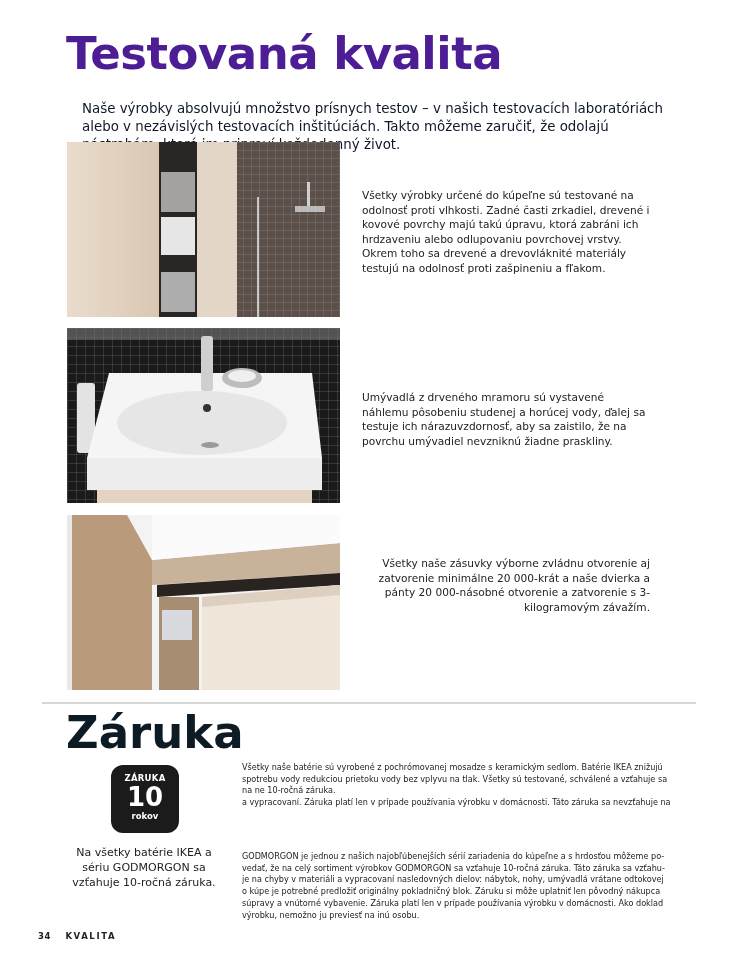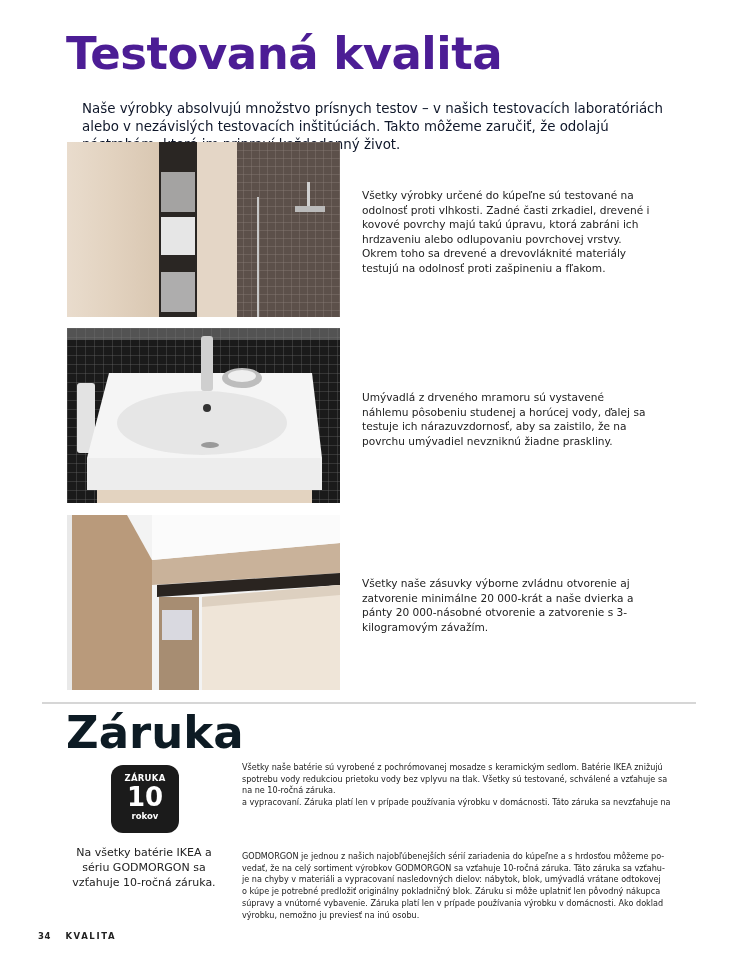--- a/index.html
+++ b/index.html
@@ -7,21 +7,21 @@
          font-family:"DejaVu Sans", sans-serif; color:#1a1a1a; }
   .abs { position:absolute; }
   .title { left:66px; top:26px; font-size:45px; font-weight:bold; color:#4c1d95;
            letter-spacing:-0.5px; line-height:56px; margin:0; }
   .intro { left:66px; top:84px; width:600px; font-size:13.4px; line-height:18px; color:#0f172a; margin:16px; }
   .photo { left:67px; width:273px; overflow:hidden; }
   .p1 { top:142px; height:175px; }
   .p2 { top:328px; height:175px; }
   .p3 { top:515px; height:175px; }
   .caption { left:362px; width:288px; font-size:10.6px; line-height:14.6px; color:#222; margin:0; }
-  .c1 { top:188px; } .c2 { top:390px; } .c3 { top:576px; }
+  .c1 { top:188px; } .c2 { top:390px; } .c3 { top:556px;text-align:right; }
   .divider { left:42px; top:702px; width:654px; height:2px; background:#d6d6d6; }
   .title2 { left:66px; top:704px; font-size:45px; font-weight:bold; color:#0d1b24; line-height:58px; margin:0; }
   .badge { left:111px; top:765px; width:68px; height:68px; background:#1b1b1b; border-radius:12px;
            color:#fff; text-align:center; }
   .badge .b-top { display:block; font-size:8.5px; font-weight:bold; margin-top:8px; letter-spacing:0.3px; }
   .badge .b-num { display:block; font-size:26px; font-weight:bold; line-height:26px; margin-top:1px; }
   .badge .b-bot { display:block; font-size:8.5px; font-weight:bold; margin-top:1px; }
   .badge-caption { left:68px; top:845px; width:152px; text-align:center; font-size:11px; line-height:15px; color:#222; margin:0; }
   .warranty { left:242px; width:462px; font-size:8.1px; line-height:11.7px; color:#222; margin:0; }
   .w1 { top:762px; } .w2 { top:851px; }
@@ -114,21 +114,21 @@
 <div class="abs warranty w1">
   <div>Všetky naše batérie sú vyrobené z pochrómovanej mosadze s keramickým sedlom. Batérie IKEA znižujú</div>
   <div>spotrebu vody redukciou prietoku vody bez vplyvu na tlak. Všetky sú testované, schválené a vzťahuje sa</div>
   <div>na ne 10-ročná záruka.</div>
   <div>a vypracovaní. Záruka platí len v prípade používania výrobku v domácnosti. Táto záruka sa nevzťahuje na</div>
 </div>
 
 <div class="abs warranty w2">
   <div>GODMORGON je jednou z našich najobľúbenejších sérií zariadenia do kúpeľne a s hrdosťou môžeme po-</div>
   <div>vedať, že na celý sortiment výrobkov GODMORGON sa vzťahuje 10-ročná záruka. Táto záruka sa vzťahu-</div>
-  <div>je na chyby v materiáli a vypracovaní nasledovných dielov: nábytok, blok, umývadlá vrátane odtokovej</div>
+  <div>je na chyby v materiáli a vypracovaní nasledovných dielov: nábytok, nohy, umývadlá vrátane odtokovej</div>
   <div>o kúpe je potrebné predložiť originálny pokladničný blok. Záruku si môže uplatniť len pôvodný nákupca</div>
   <div>súpravy a vnútorné vybavenie. Záruka platí len v prípade používania výrobku v domácnosti. Ako doklad</div>
   <div>výrobku, nemožno ju previesť na inú osobu.</div>
 </div>
 
 <div class="abs footer">
   <span class="pg">34</span>
   <span>KVALITA</span>
 </div>
 

